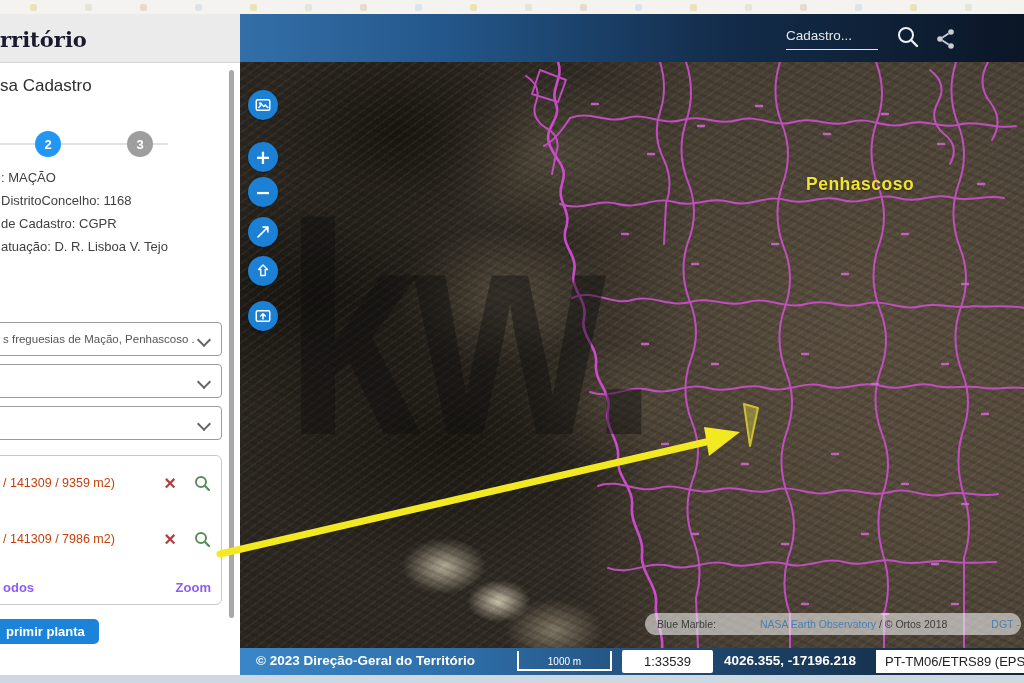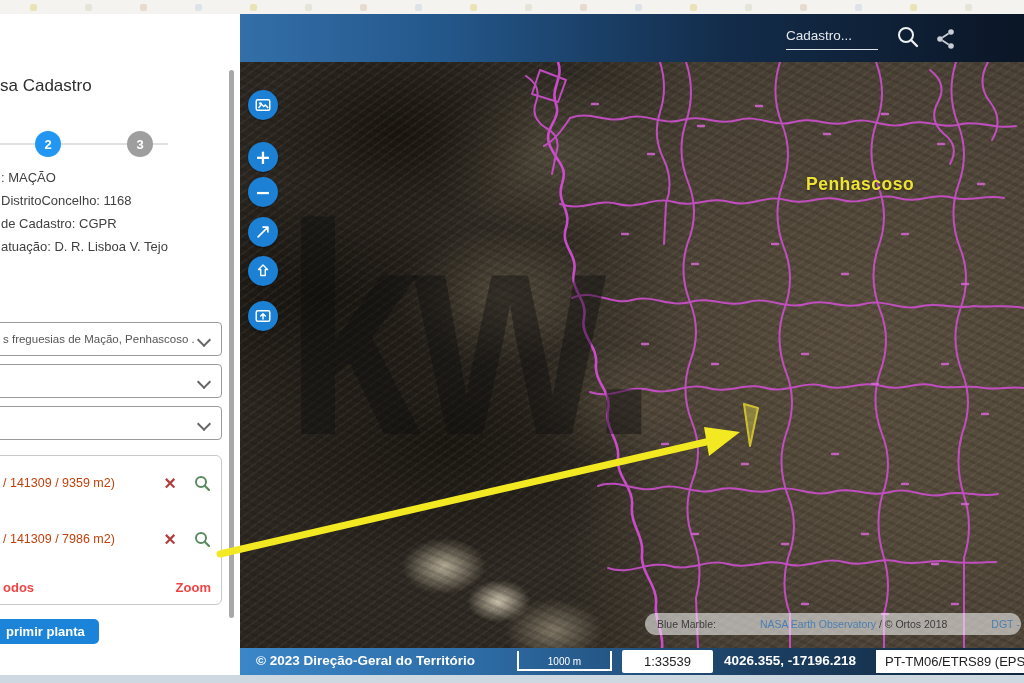--- a/index.html
+++ b/index.html
@@ -22,21 +22,21 @@
   .select{position:absolute;left:-10px;width:232px;height:34px;background:#fff;border:1px solid #9b9b9b;border-radius:4px;box-sizing:border-box;display:flex;align-items:center;padding:0 26px 0 12px;}
   .select .sel-text{font-size:11.5px;color:#555;white-space:nowrap;overflow:hidden;}
   .sel1{top:308px}.sel2{top:350px}.sel3{top:392px}
   .chev{position:absolute;right:12px;top:12px;width:8px;height:8px;border-right:2px solid #666;border-bottom:2px solid #666;transform:rotate(45deg);}
   .list-box{position:absolute;left:-10px;top:441px;width:232px;height:150px;border:1px solid #c9c9c9;border-radius:6px;box-sizing:border-box;background:#fff;padding:0 10px 0 12px;}
   .p-row{display:flex;align-items:center;height:30px;}
   .p-row.r1{margin-top:12px}.p-row.r2{margin-top:26px}
   .p-label{font-size:12.5px;color:#c2410c;flex:1;white-space:nowrap;overflow:hidden;}
   .x-icon{color:#b04040;font-size:20px;font-weight:bold;line-height:1;margin-right:18px;cursor:pointer;}
   .mag{cursor:pointer;display:block;}
-  .links-row{display:flex;justify-content:space-between;margin-top:26px;font-size:13px;font-weight:600;color:#ef4444;}
+  .links-row{display:flex;justify-content:space-between;margin-top:26px;font-size:13px;font-weight:600;color:#8b5cf6;}
   .links-row span{cursor:pointer;}
   .print-btn{position:absolute;left:-8px;top:605px;background:#1b84d8;color:#fff;border:none;border-radius:5px;font-size:13px;font-weight:bold;padding:5px 14px;font-family:"Liberation Sans",sans-serif;cursor:pointer;}
   .sb-scroll{position:absolute;left:229px;top:56px;width:5px;height:548px;background:#a8a8a8;border-radius:3px;}
   
   .topbar{position:absolute;left:240px;top:14px;width:784px;height:48px;background:linear-gradient(90deg,#336fa8 0%,#24588c 25%,#132c4a 62%,#0b1626 100%);}
   .search-box{position:absolute;right:146px;top:12px;width:92px;border-bottom:1.5px solid #dfe3e8;padding-bottom:5px;cursor:text;}
   .search-box .ph{font-size:13.5px;color:#e6e9ee;}
   .tb-search-icon{position:absolute;right:104px;top:11px;}
   .tb-share-icon{position:absolute;right:68px;top:13px;cursor:pointer;}
   
@@ -96,20 +96,23 @@
     <span style="background:#d9dfe8"></span>
     <span style="background:#e7dfae"></span>
     <span style="background:#dfe3d5"></span>
     <span style="background:#e3d6c8"></span>
     <span style="background:#d9dfe8"></span>
     <span style="background:#e7dfae"></span>
     <span style="background:#dfe3d5"></span>
   </div>
 
   <div class="sidebar">
+    <div class="sb-header">
+      <span class="title">rritório</span>
+    </div>
     <div class="sb-subtitle">sa Cadastro</div>
 
     <div class="steps">
       <div class="step-line"></div>
       <div class="step s2">2</div>
       <div class="step s3">3</div>
     </div>
 
     <div class="info">
       <div>: MAÇÃO</div>

